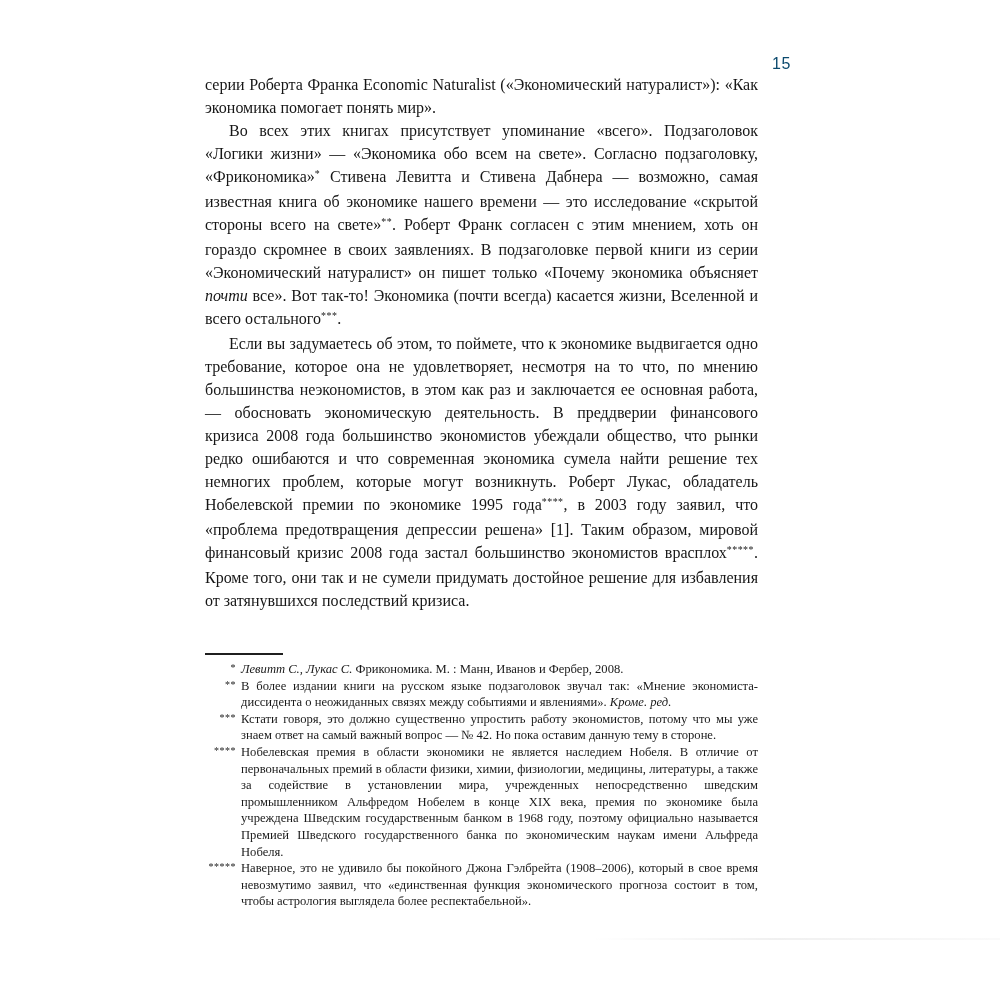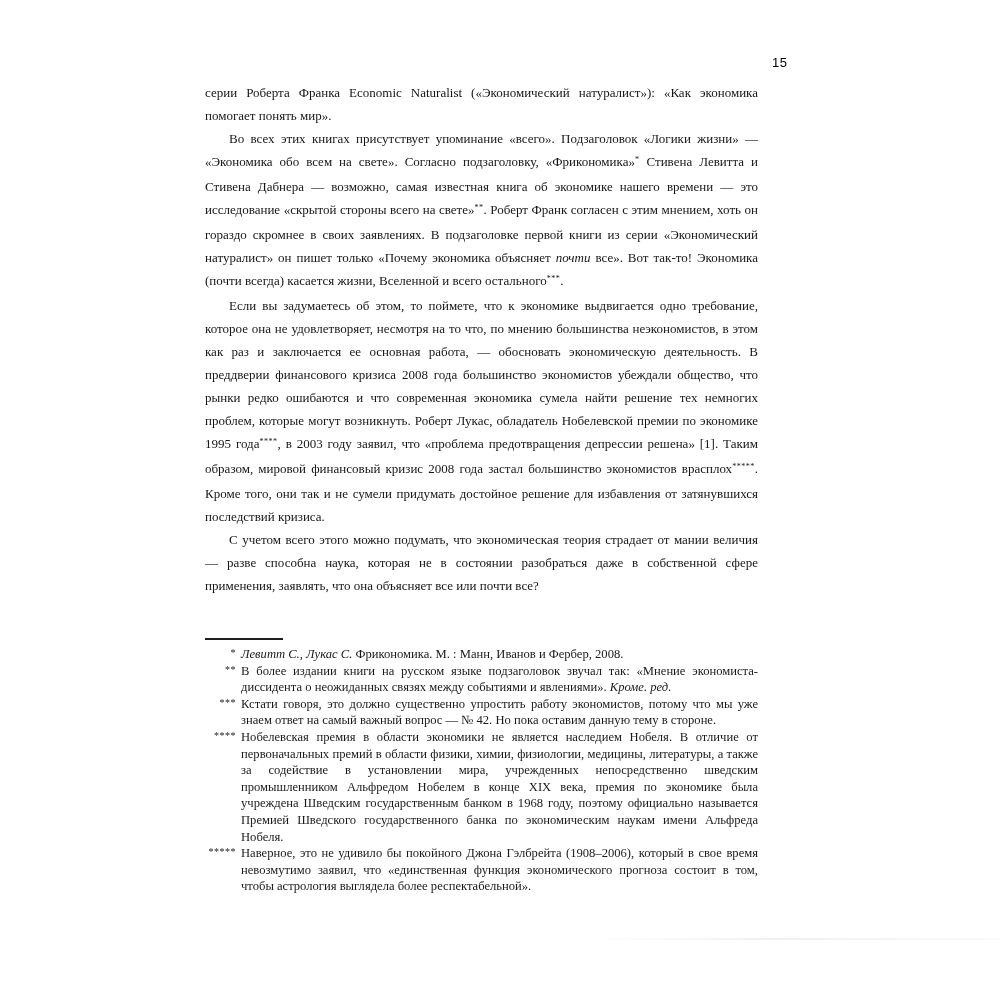--- a/index.html
+++ b/index.html
@@ -30,28 +30,28 @@
   }
   .head-rule {
     height: 2px;
     background: #141414;
     margin-top: 5px;
   }
   .pageno {
     position: absolute;
     left: 772px; top: 55px;
     font-family: "Liberation Sans", sans-serif;
-    font-size: 13px;
-    color: #000000;
+    font-size: 16px;
+    color: #0c4a6e;
     letter-spacing: 0.5px;
     text-align: right;
   }
   .body-text {
-    margin-top: 29px;
-    font-size: 13px;
+    margin-top: 21px;
+    font-size: 16px;
     line-height: 23px;
     text-align: justify;
     color: #161616;
   }
   .para { margin: 0; }
   .para.indent { text-indent: 24px; font-family: Liberation Serif, serif; }
   .run-it, .it { font-style: italic; }
   .run-sup, .sup {
     font-size: 0.62em;
     position: relative;
@@ -95,21 +95,20 @@
 
 <div class="page">
   <div class="pageno">15</div>
 
   <div class="content">
 
     <div class="body-text">
         <p class="para"><span>серии Роберта Франка Economic Naturalist («Экономический натуралист»): «Как экономика помогает понять мир».</span></p>
         <p class="para indent"><span>Во всех этих книгах присутствует упоминание «всего». Подзаголовок «Логики жизни» — «Экономика обо всем на свете». Согласно подзаголовку, «Фрикономика»</span><span class="run-sup">*</span><span> Стивена Левитта и Стивена Дабнера — возможно, самая известная книга об экономике нашего времени — это исследование «скрытой стороны всего на свете»</span><span class="run-sup">**</span><span>. Роберт Франк согласен с этим мнением, хоть он гораздо скромнее в своих заявлениях. В подзаголовке первой книги из серии «Экономический натуралист» он пишет только «Почему экономика объясняет </span><span class="run-it">почти</span><span> все». Вот так-то! Экономика (почти всегда) касается жизни, Вселенной и всего остального</span><span class="run-sup">***</span><span>.</span></p>
         <p class="para indent"><span>Если вы задумаетесь об этом, то поймете, что к экономике выдвигается одно требование, которое она не удовлетворяет, несмотря на то что, по мнению большинства неэкономистов, в этом как раз и заключается ее основная работа, — обосновать экономическую деятельность. В преддверии финансового кризиса 2008 года большинство экономистов убеждали общество, что рынки редко ошибаются и что современная экономика сумела найти решение тех немногих проблем, которые могут возникнуть. Роберт Лукас, обладатель Нобелевской премии по экономике 1995 года</span><span class="run-sup">****</span><span>, в 2003 году заявил, что «проблема предотвращения депрессии решена» [1]. Таким образом, мировой финансовый кризис 2008 года застал большинство экономистов врасплох</span><span class="run-sup">*****</span><span>. Кроме того, они так и не сумели придумать достойное решение для избавления от затянувшихся последствий кризиса.</span></p>
-        <p class="para indent"><span>С учетом всего этого можно подумать, что экономическая теория страдает от мании величия — разве способна наука, которая не в состоянии разобраться даже в собственной сфере применения, заявлять, что она объясняет все или почти все?</span></p>
       </div>
 
     <div class="fn-sep"></div>
 
     <div class="fn-list">
         <div class="fn-row">
           <div class="fn-marker">*</div>
           <div class="fn-text"><span class="run-it">Левитт С., Лукас С.</span><span> Фрикономика. М. : Манн, Иванов и Фербер, 2008.</span></div>
         </div>
         <div class="fn-row">

